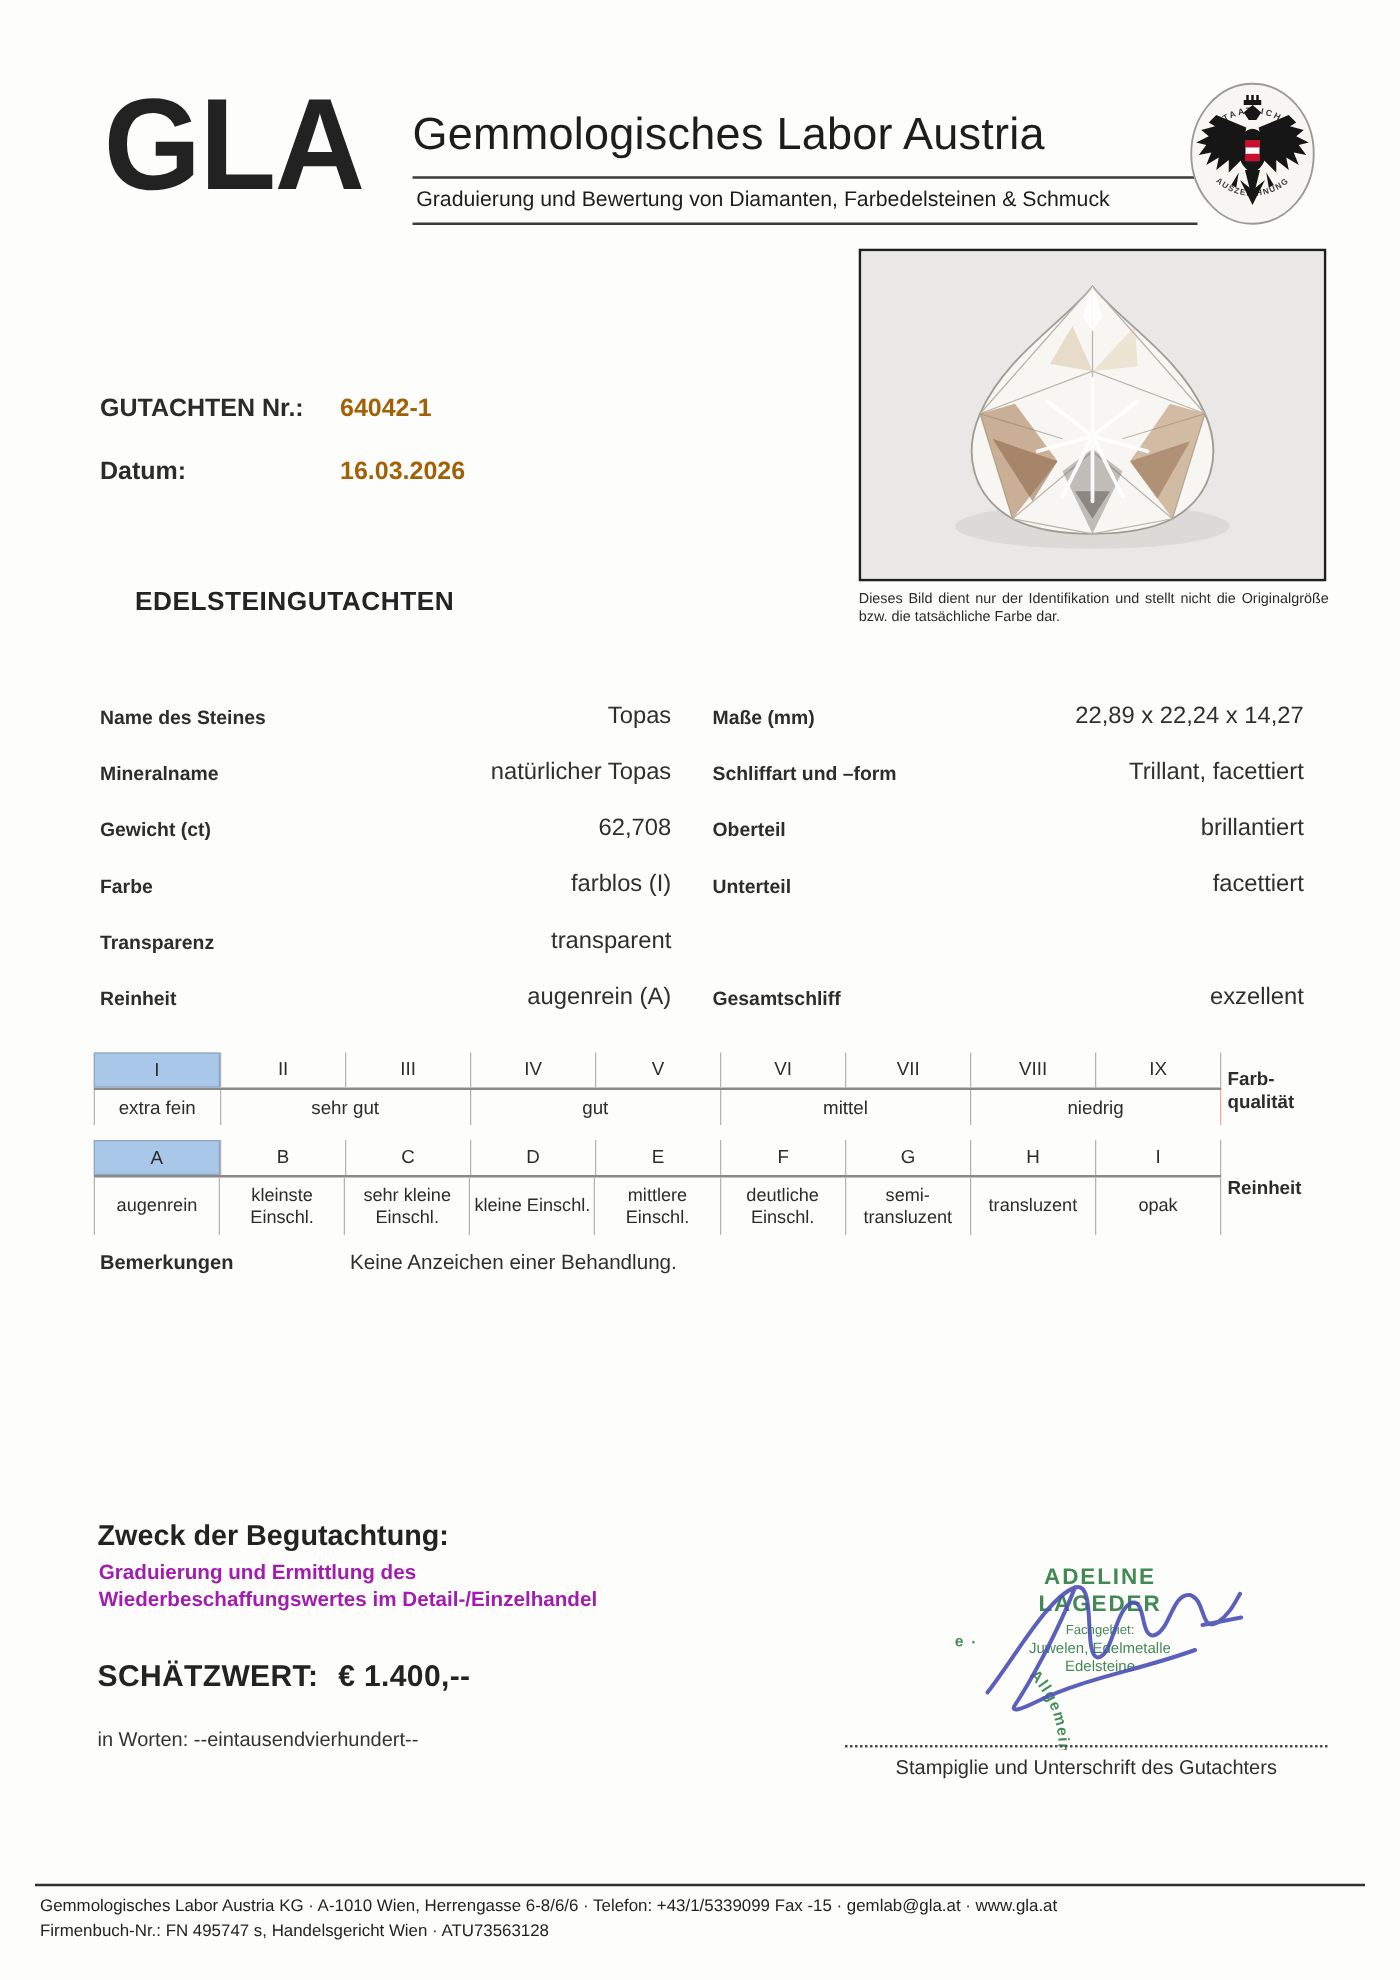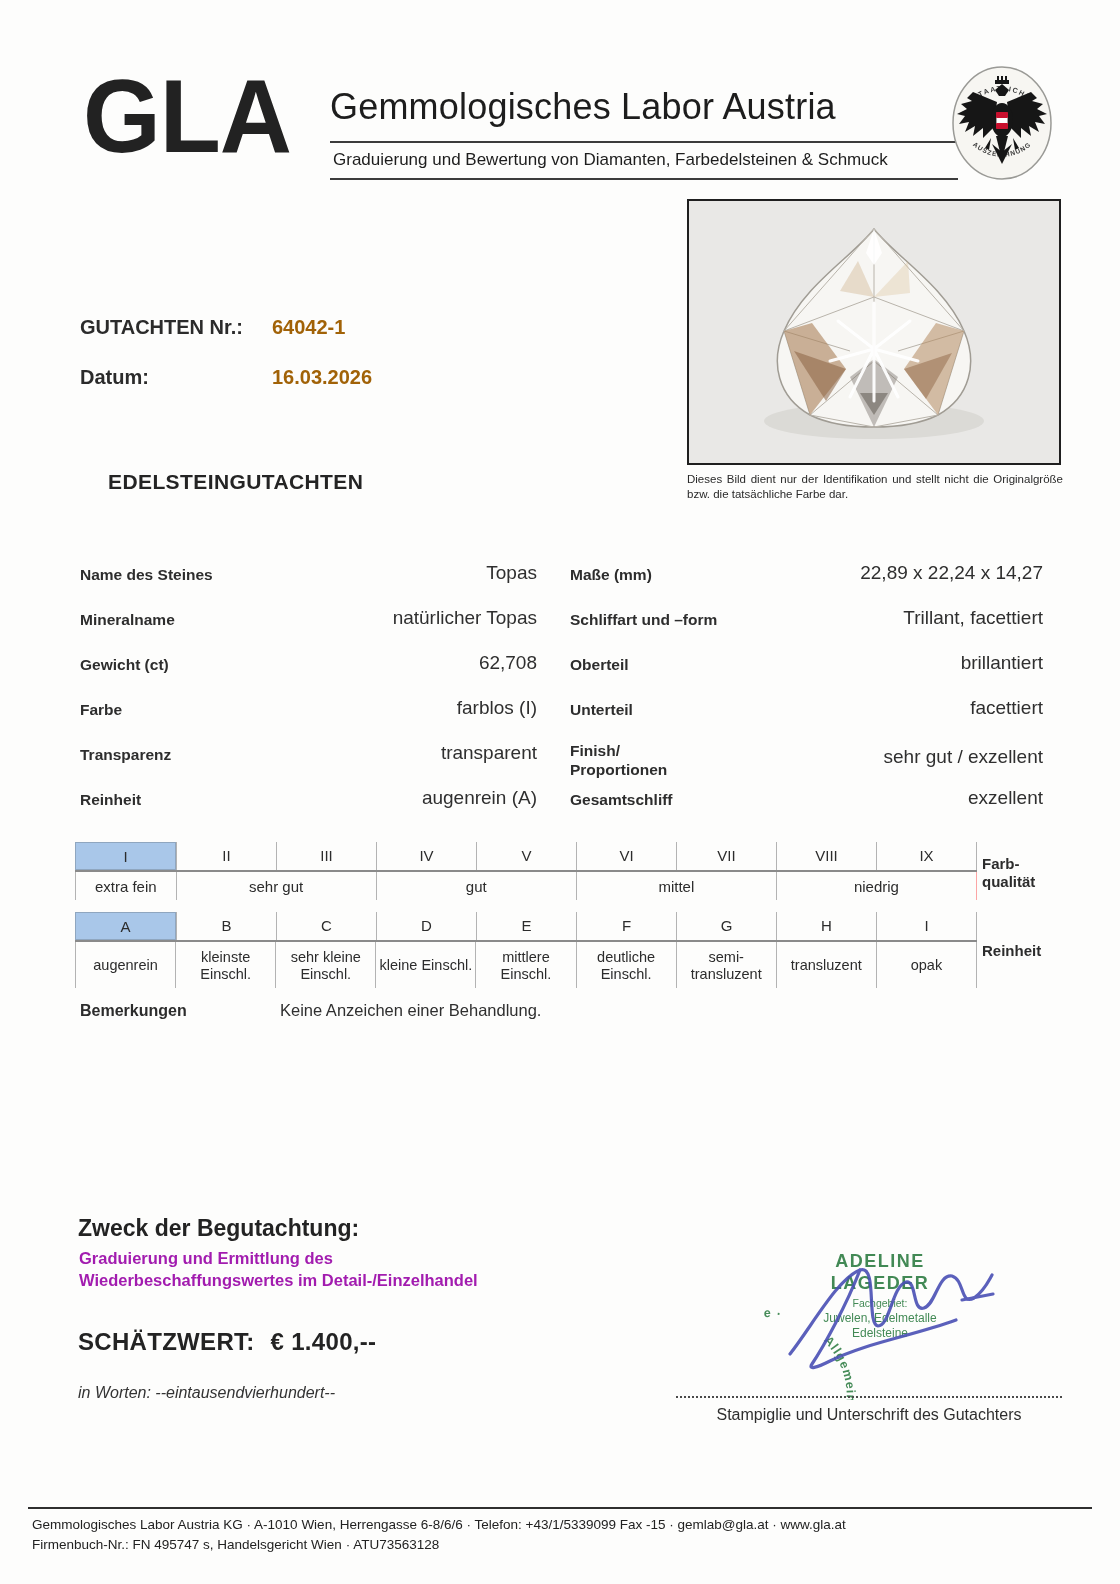--- a/index.html
+++ b/index.html
@@ -32,21 +32,21 @@
   .cells.desc .dcell:last-child{border-right:1px solid #b3b3b3;}
   .w1{flex:1;}.w2{flex:2;}
   .axis{position:absolute;left:978px;width:72px;display:flex;align-items:center;
         font-size:15px;font-weight:bold;color:#2c2c2c;line-height:18px;padding-left:4px;box-sizing:border-box;}
   .remark-label{font-size:16px;font-weight:bold;color:#2c2c2c;}
   .remark-text{font-size:16.5px;color:#2f2f2f;}
   .purpose-h{font-size:23px;font-weight:bold;color:#232323;}
   .purpose-l{font-size:16.5px;font-weight:bold;color:#a21caf;}
   .value-row{display:flex;gap:16px;align-items:baseline;}
   .value-big{font-size:24px;font-weight:bold;color:#232323;letter-spacing:.3px;}
-  .in-words{font-size:16px;color:#333;font-style:italic;}
+  .in-words{font-size:16px;color:#333;}
   .dotline{border-top:2px dotted #4a4a4a;height:0;}
   .stamp-caption{font-size:16px;color:#2e2e2e;text-align:center;}
   .footer-line{font-size:13.5px;color:#222;white-space:nowrap;}
 </style>
 </head>
 <body>
 
 <div class="page">
 
   <div class="abs logo" style="left:83px;top:64px;">GLA</div>
@@ -146,24 +146,20 @@
     <div class="spec-value">Trillant, facettiert</div>
   </div>
   <div class="spec-row" style="left:570px;top:652px;width:473px;">
     <div class="spec-label">Oberteil</div>
     <div class="spec-value">brillantiert</div>
   </div>
   <div class="spec-row" style="left:570px;top:697px;width:473px;">
     <div class="spec-label">Unterteil</div>
     <div class="spec-value">facettiert</div>
   </div>
-  <div class="spec-row" style="left:570px;top:738px;width:473px;">
-    <div class="spec-label" style="max-width:120px;">Finish/ Proportionen</div>
-    <div class="spec-value" style="padding-top:8px;">sehr gut / exzellent</div>
-  </div>
   <div class="spec-row" style="left:570px;top:787px;width:473px;">
     <div class="spec-label">Gesamtschliff</div>
     <div class="spec-value">exzellent</div>
   </div>
 
   <div class="scale" style="top:842px;">
     <div class="cells head">
       <div class="cell hl">I</div>
       <div class="cell">II</div>
       <div class="cell">III</div>

